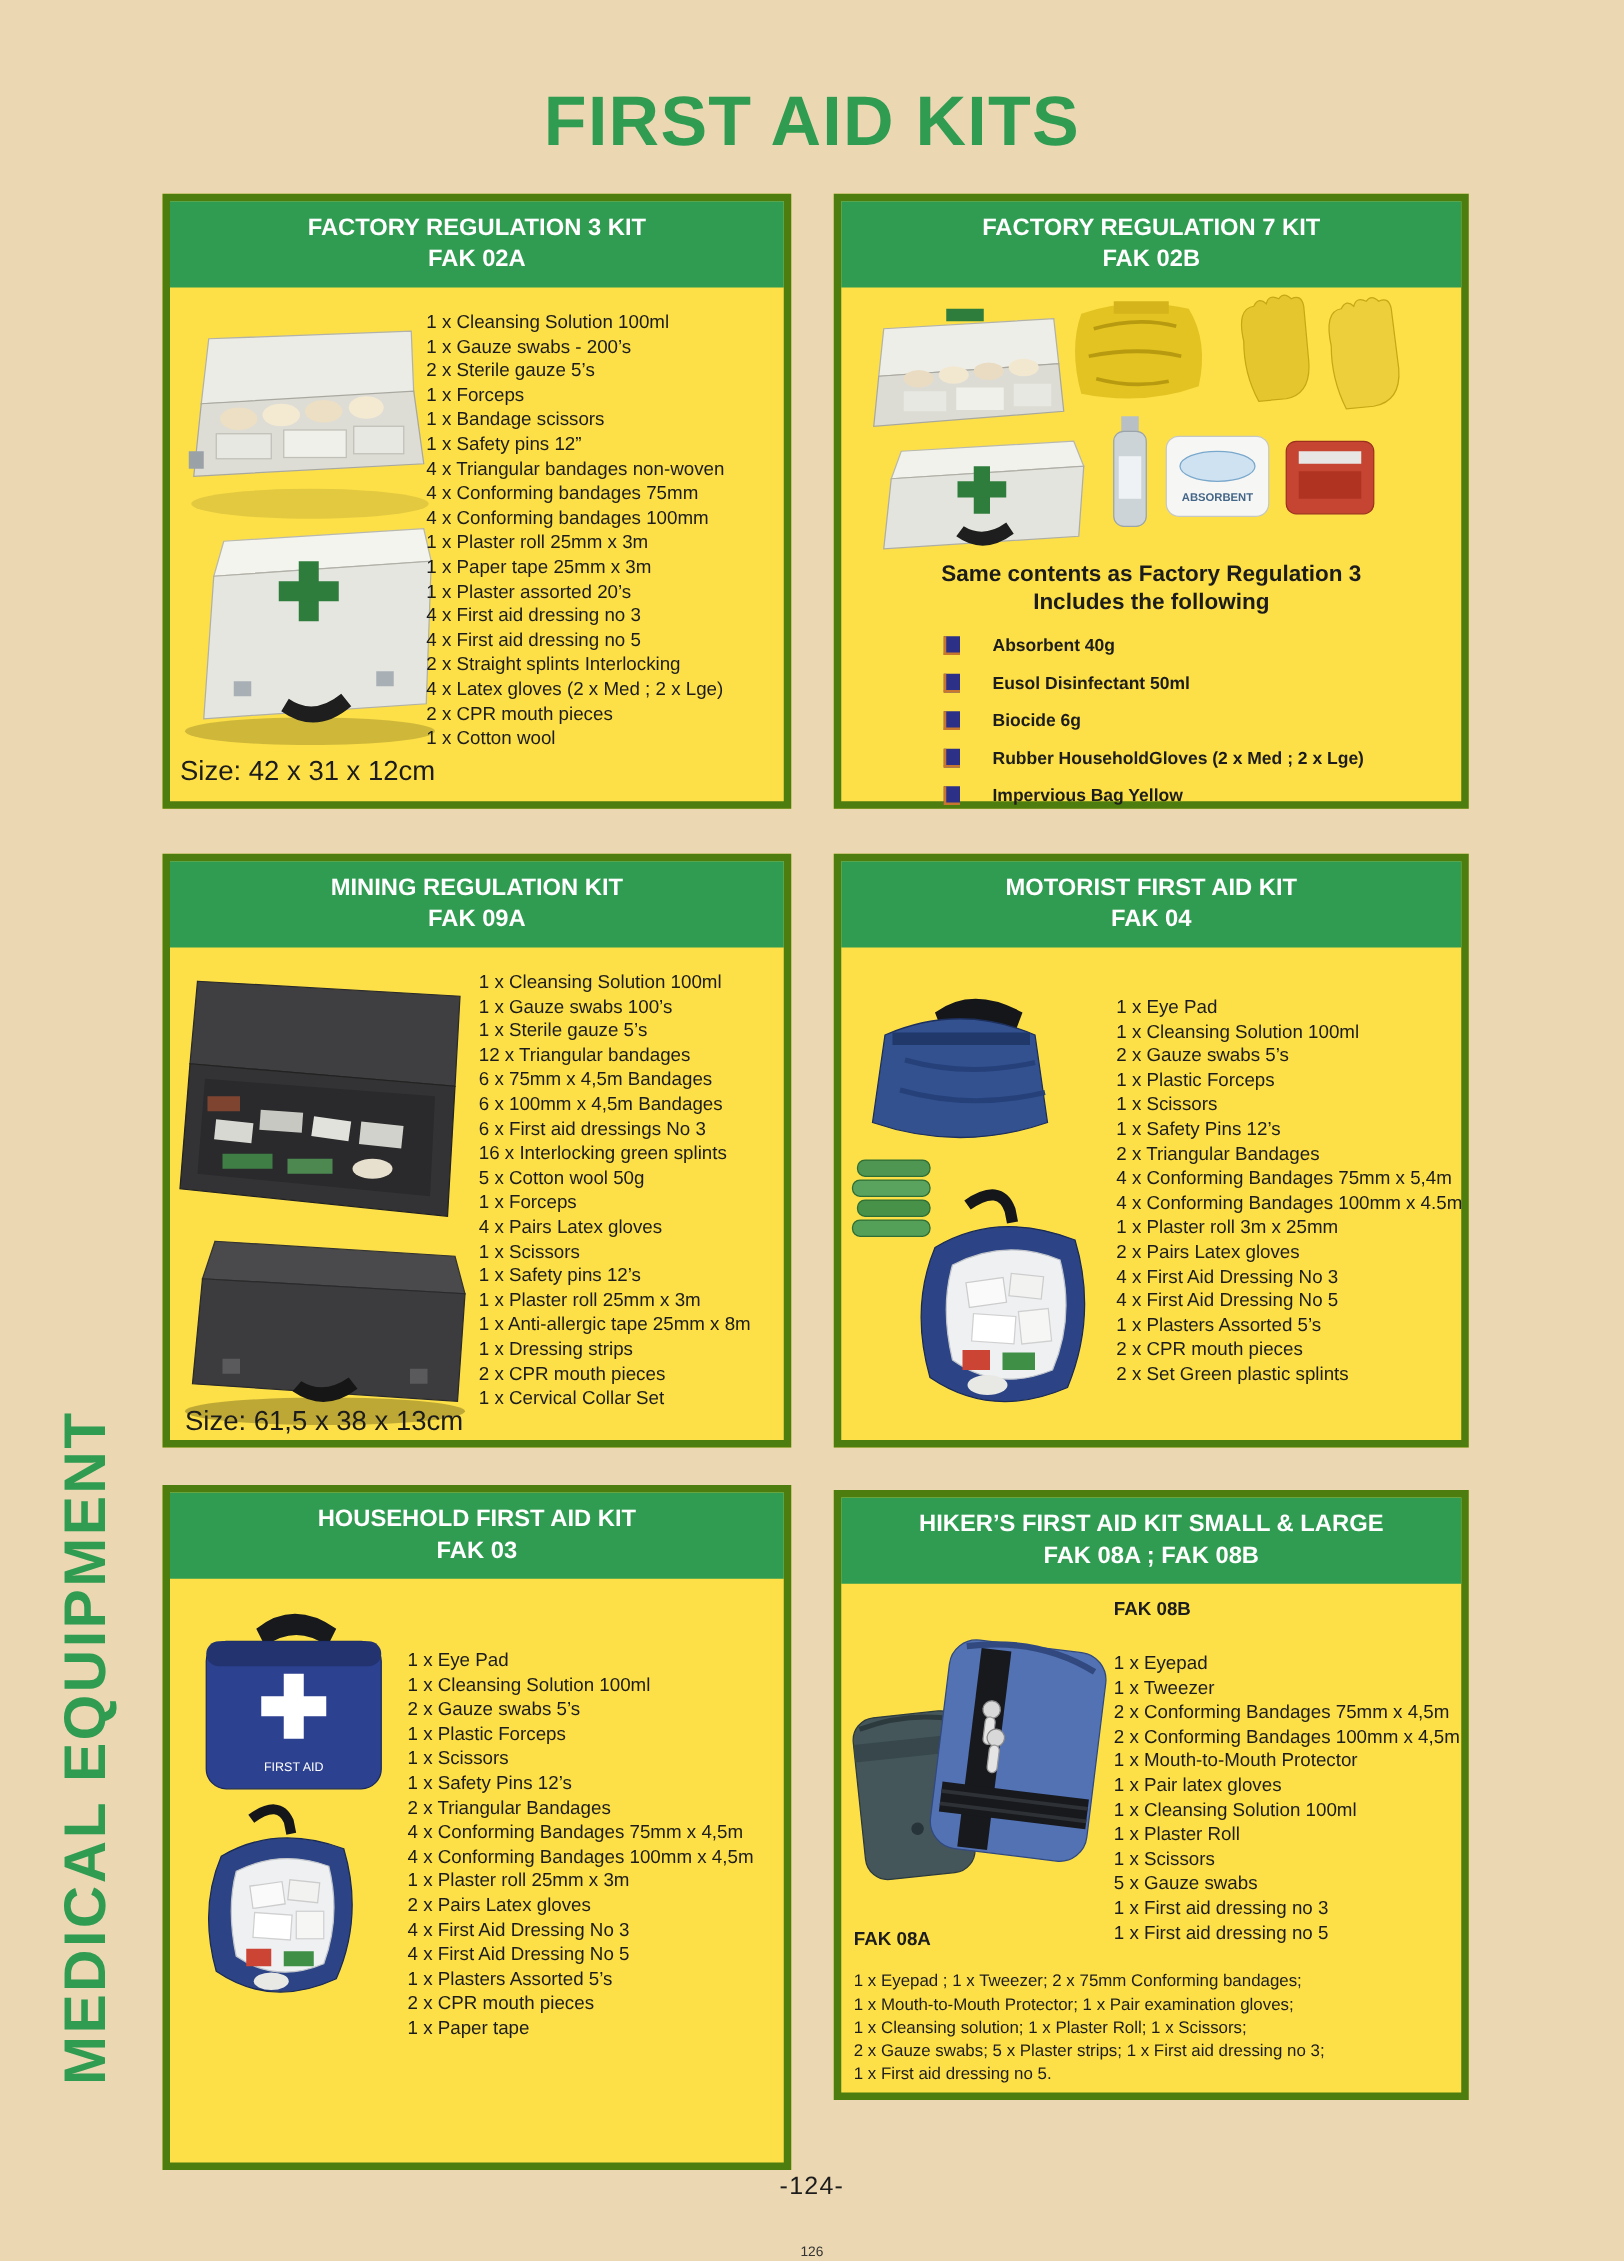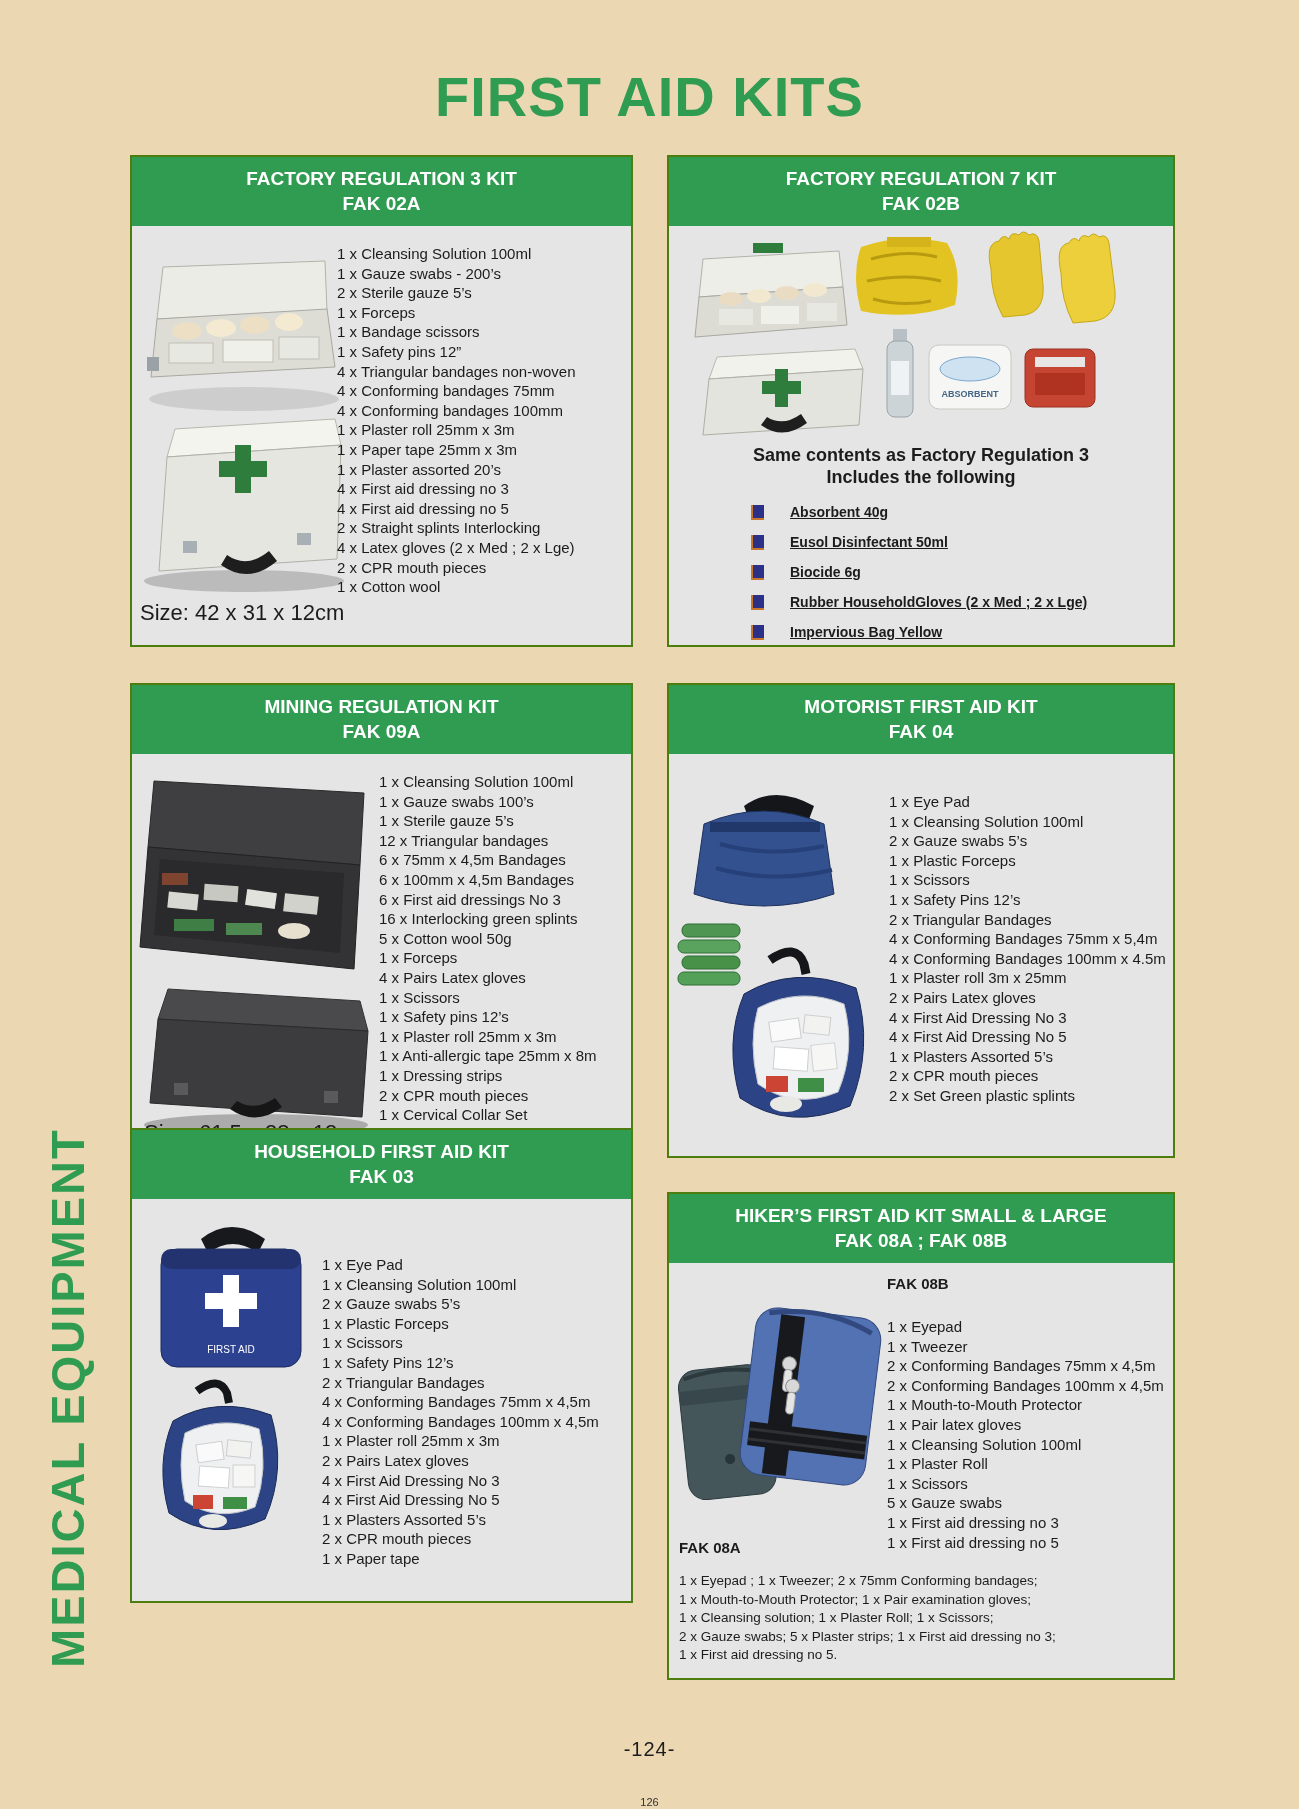--- a/index.html
+++ b/index.html
@@ -16,39 +16,39 @@
     text-align:center; font-size:56px; font-weight:bold;
     color:#2f9c52; letter-spacing:1px;
   }
   .sidebar-vertical {
     position:absolute; left:40px; top:1128px; height:540px;
     writing-mode:vertical-rl; transform:rotate(180deg);
     font-size:47px; font-weight:bold; color:#2f9c52;
     white-space:nowrap; letter-spacing:2px;
   }
   .panel {
-    position:absolute; background:#e5e5e5;
-    border:2px solid #4d7c0f;
+    position:absolute; background:#fde047;
+    border:6px solid #4d7c0f;
   }
   .panel-header {
     background:#2f9c52; color:#ffffff; text-align:center;
     font-weight:bold; font-size:19px; line-height:25px;
     padding:9px 4px 10px 4px;
   }
   .list {
     position:absolute; font-size:15px; line-height:19.6px;
     white-space:nowrap;
   }
   .size-label { position:absolute; font-size:22px; }
   .photo { position:absolute; }
   .note {
     position:absolute; left:0; right:0; text-align:center;
     font-weight:bold; font-size:18px; line-height:22px;
   }
-  .bullet-list { position:absolute;text-decoration:underline; }
+  .bullet-list { position:absolute; }
   .bullet-row { display:flex; align-items:center; height:30px; }
   .bullet-sq {
     width:13px; height:15px; background:#2c3087;
     border-left:2px solid #c8772e; border-bottom:2px solid #c8772e;
     flex:0 0 auto;
   }
   .bullet-label { font-weight:bold; font-size:14px; margin-left:26px; white-space:nowrap; }
   .sub-label { position:absolute; font-weight:bold; font-size:15px; }
   .desc { position:absolute; font-size:13.5px; line-height:18.6px; white-space:nowrap; }
   .footer-page {
@@ -265,21 +265,21 @@
       <div>1 x Plaster roll 3m x 25mm</div>
       <div>2 x Pairs Latex gloves</div>
       <div>4 x First Aid Dressing No 3</div>
       <div>4 x First Aid Dressing No 5</div>
       <div>1 x Plasters Assorted 5’s</div>
       <div>2 x CPR mouth pieces</div>
       <div>2 x Set Green plastic splints</div>
     </div>
 </div>
 
-<div class="panel" style="left:130px; top:1128px; width:503px; height:475px;">
+<div class="panel" style="left:130px; top:1188px; width:503px; height:548px;">
   <div class="panel-header">
     <div>HOUSEHOLD FIRST AID KIT</div>
     <div>FAK 03</div>
   </div>
   <svg class="photo" style="left:7px; top:75px; width:185px; height:375px;" viewBox="0 0 185 375">
     <path d="M62 34 q30 -24 64 0 l-7 14 q-25 -18 -50 0 z" fill="#17191d"></path>
     <rect x="22" y="44" width="140" height="118" rx="16" fill="#2c4190" stroke="#1b2a5e"></rect>
     <rect x="22" y="44" width="140" height="20" rx="10" fill="#23336f"></rect>
     <rect x="84" y="70" width="16" height="52" fill="#ffffff"></rect>
     <rect x="66" y="88" width="52" height="16" fill="#ffffff"></rect>

